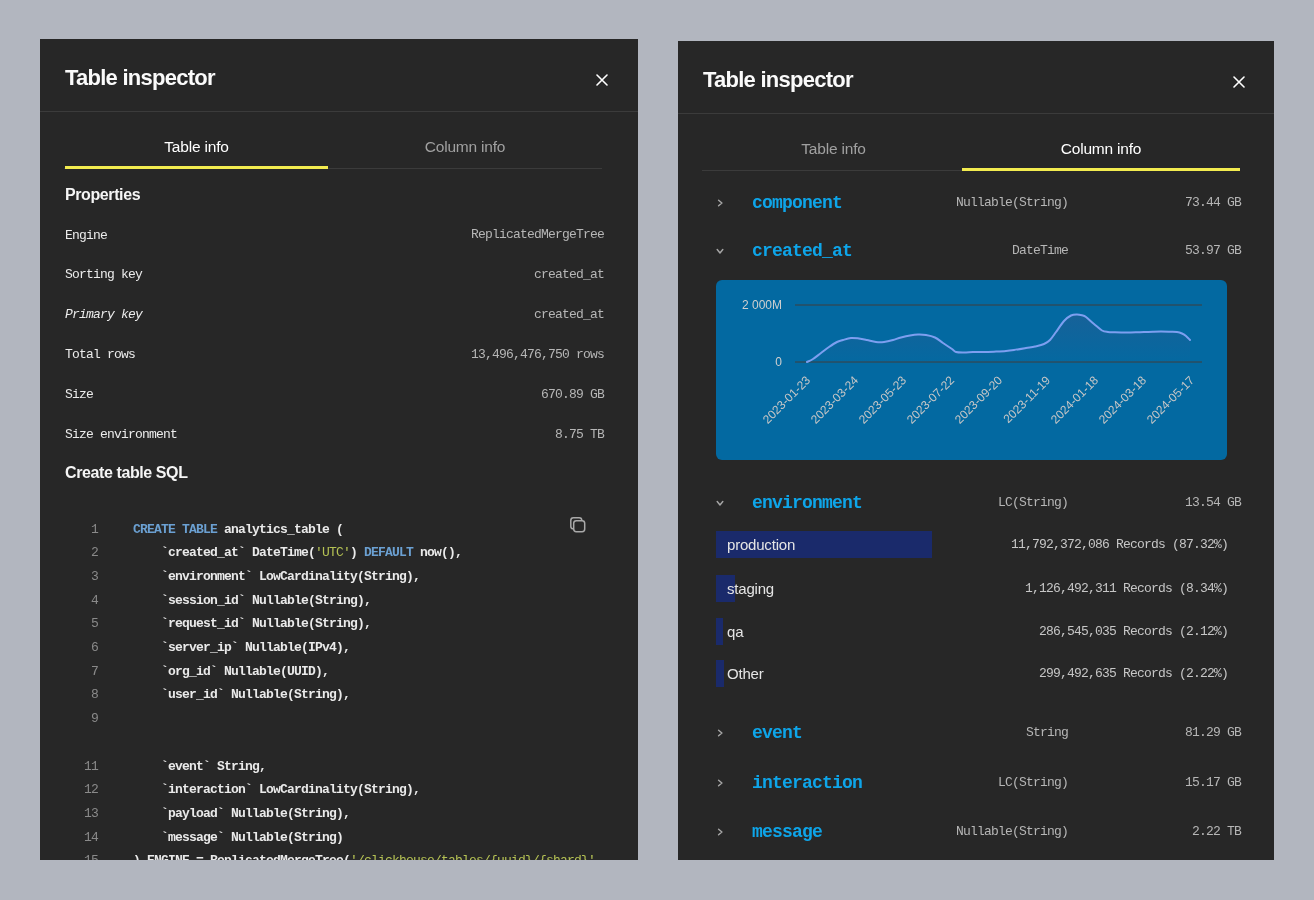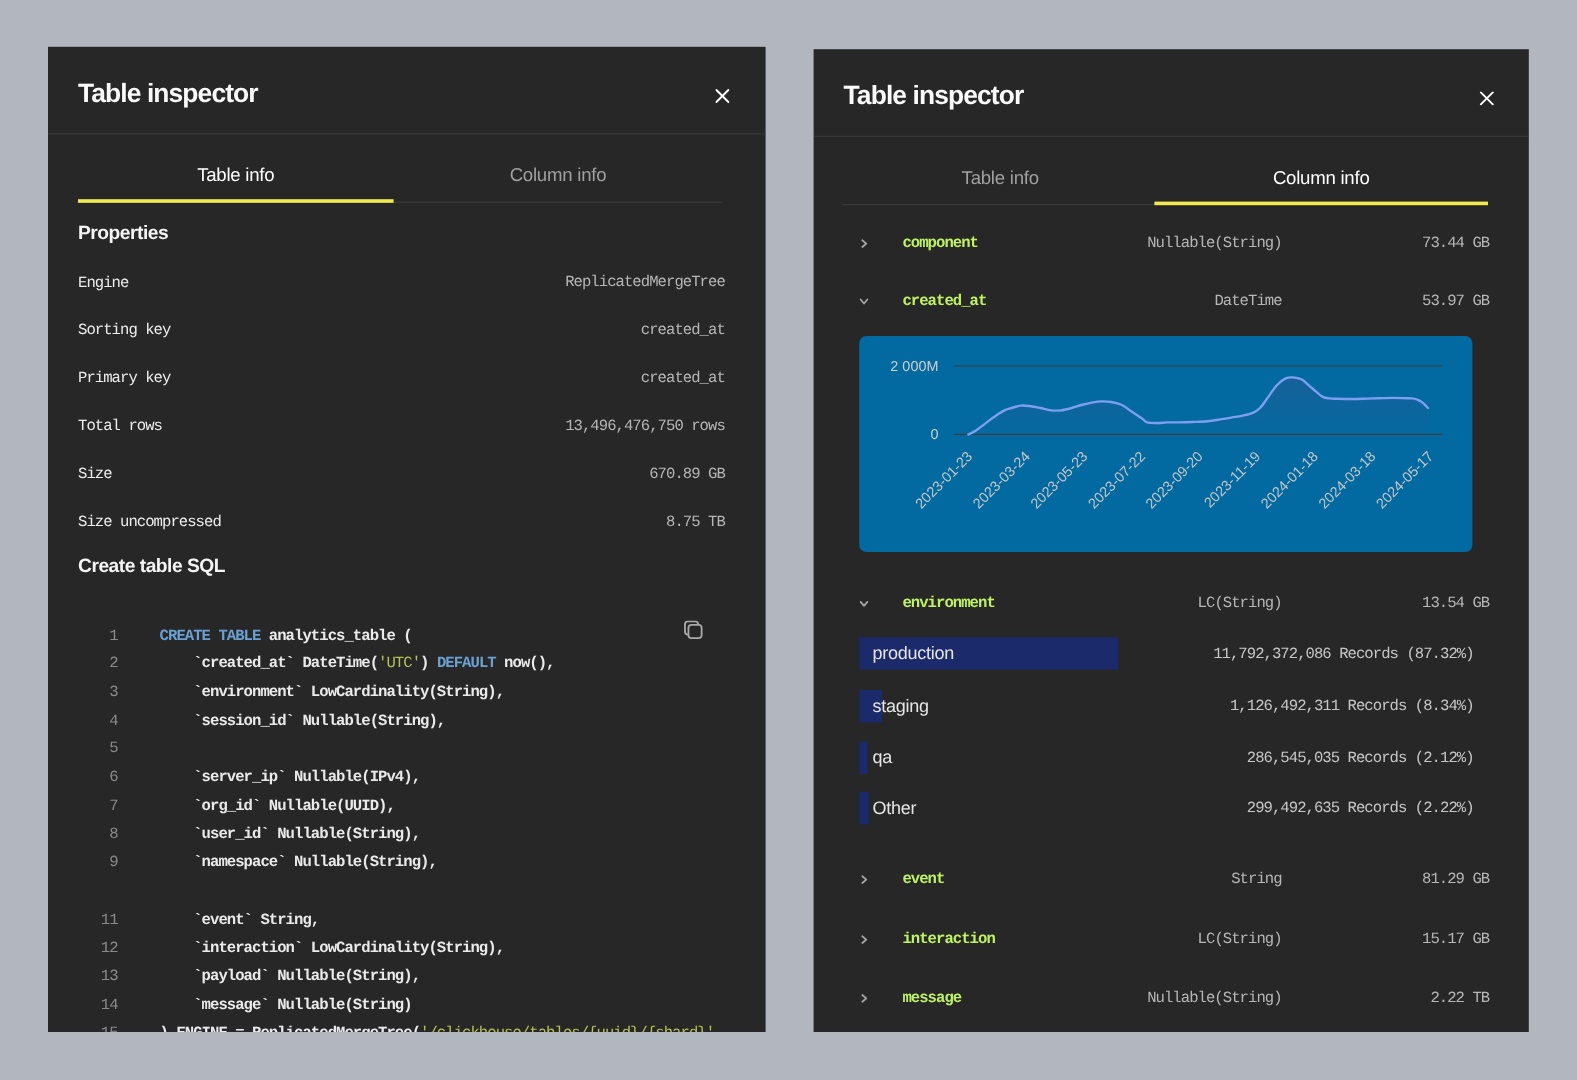--- a/index.html
+++ b/index.html
@@ -21,21 +21,21 @@
     font-size:13px; color:#ececec; line-height:14px; letter-spacing:-0.8px; }
   .prow-r { position:absolute; right:34px; font-family:"Liberation Mono", monospace;
     font-size:13px; color:#b6b6b6; line-height:14px; text-align:right; letter-spacing:-0.8px; }
   .codeline { position:absolute; left:0; width:100%; height:24px; font-family:"Liberation Mono", monospace;
     font-size:13px; line-height:24px; white-space:pre; letter-spacing:-0.8px; }
   .lnum { position:absolute; left:0; width:34px; text-align:right; color:#8a8a8a; }
   .ctext { position:absolute; left:48px; color:#eaeaea; font-weight:bold;margin-left:21px; }
   .kw { color:#6ba0d2; font-weight:bold; }
   .str { color:#b5c254; font-weight:normal; }
   .colrow-name { position:absolute; left:74px; font-family:"Liberation Mono", monospace;
-    font-size:13px; font-weight:bold; color:#bef264; line-height:14px; letter-spacing:-0.8px; }
+    font-size:18px; font-weight:bold; color:#0ea5e9; line-height:14px; letter-spacing:-0.8px; }
   .colrow-type { position:absolute; font-family:"Liberation Mono", monospace; font-size:13px;
     color:#b6b6b6; line-height:14px; width:280px; right:206px; text-align:right; letter-spacing:-0.8px; }
   .colrow-size { position:absolute; right:33px; font-family:"Liberation Mono", monospace; font-size:13px;
     color:#b6b6b6; line-height:14px; text-align:left; letter-spacing:-0.8px; }
   .chev { position:absolute; left:38px; width:8px; height:8px; }
   .bar { position:absolute; left:38px; height:27px; background:#1a2a6b; }
   .barlabel { position:absolute; font-size:15px; color:#e5e5e5; line-height:27px; padding-left:11px; letter-spacing:-0.2px; }
   .recval { position:absolute; right:46px; font-family:"Liberation Mono", monospace; font-size:13px;
     color:#c6c6c6; line-height:27px; text-align:right; letter-spacing:-0.8px; }
 </style>
@@ -53,46 +53,46 @@
   <div class="tablabel tab-on" style="left:25px; width:263px;">Table info</div>
   <div class="tablabel tab-off" style="left:288px; width:274px;">Column info</div>
   <div class="yellowbar" style="left:25px; width:263px;"></div>
 
   <div class="sechead" style="top:148px;">Properties</div>
 
   <div class="prow-l" style="top:190px;">Engine</div>
   <div class="prow-r" style="top:189px;">ReplicatedMergeTree</div>
   <div class="prow-l" style="top:229px;">Sorting key</div>
   <div class="prow-r" style="top:229px;">created_at</div>
-  <div class="prow-l" style="top:269px;">Primary key</div>
+  <div class="prow-l" style="top:269px;font-style:italic;">Primary key</div>
   <div class="prow-r" style="top:269px;">created_at</div>
   <div class="prow-l" style="top:309px;">Total rows</div>
   <div class="prow-r" style="top:309px;">13,496,476,750 rows</div>
   <div class="prow-l" style="top:349px;">Size</div>
   <div class="prow-r" style="top:349px;">670.89 GB</div>
-  <div class="prow-l" style="top:389px;">Size uncompressed</div>
+  <div class="prow-l" style="top:389px;">Size environment</div>
   <div class="prow-r" style="top:389px;">8.75 TB</div>
 
   <div class="sechead" style="top:426px;">Create table SQL</div>
 
   <svg class="abs" style="left:530px; top:478px;" width="16" height="16" viewBox="0 0 16 16">
     <rect x="0.8" y="0.8" width="11" height="11" rx="2.6" fill="none" stroke="#a9a9a9" stroke-width="1.5"></rect>
     <rect x="3.7" y="3.7" width="11" height="11" rx="2.6" fill="#272727" stroke="#a9a9a9" stroke-width="1.5"></rect>
   </svg>
 
   <div id="code" class="abs" style="left:24px; top:478.5px; width:574px; height:400px;">
 <div class="codeline" style="top:0.0px;"><span class="lnum">1</span><span class="ctext"><span class="kw">CREATE TABLE</span> analytics_table (</span></div>
 <div class="codeline" style="top:23.7px;"><span class="lnum">2</span><span class="ctext">    `created_at` DateTime(<span class="str">'UTC'</span>) <span class="kw">DEFAULT</span> now(),</span></div>
 <div class="codeline" style="top:47.4px;"><span class="lnum">3</span><span class="ctext">    `environment` LowCardinality(String),</span></div>
 <div class="codeline" style="top:71.1px;"><span class="lnum">4</span><span class="ctext">    `session_id` Nullable(String),</span></div>
-<div class="codeline" style="top:94.8px;"><span class="lnum">5</span></div>
+<div class="codeline" style="top:94.8px;"><span class="lnum">5</span><span class="ctext">    `request_id` Nullable(String),</span></div>
 <div class="codeline" style="top:118.5px;"><span class="lnum">6</span><span class="ctext">    `server_ip` Nullable(IPv4),</span></div>
 <div class="codeline" style="top:142.2px;"><span class="lnum">7</span><span class="ctext">    `org_id` Nullable(UUID),</span></div>
 <div class="codeline" style="top:165.9px;"><span class="lnum">8</span><span class="ctext">    `user_id` Nullable(String),</span></div>
-<div class="codeline" style="top:189.6px;"><span class="lnum">9</span><span class="ctext">    `namespace` Nullable(String),</span></div>
+<div class="codeline" style="top:189.6px;"><span class="lnum">9</span></div>
 <div class="codeline" style="top:237.0px;"><span class="lnum">11</span><span class="ctext">    `event` String,</span></div>
 <div class="codeline" style="top:260.7px;"><span class="lnum">12</span><span class="ctext">    `interaction` LowCardinality(String),</span></div>
 <div class="codeline" style="top:284.4px;"><span class="lnum">13</span><span class="ctext">    `payload` Nullable(String),</span></div>
 <div class="codeline" style="top:308.1px;"><span class="lnum">14</span><span class="ctext">    `message` Nullable(String)</span></div>
 <div class="codeline" style="top:331.8px;"><span class="lnum">15</span><span class="ctext">) ENGINE = ReplicatedMergeTree(<span class="str">'/clickhouse/tables/{uuid}/{shard}'</span>,</span></div>
 </div>
 </div>
 
 <div class="panel" style="left:678px; top:41px; width:596px; height:819px;">
   <div class="ptitle">Table inspector</div>

